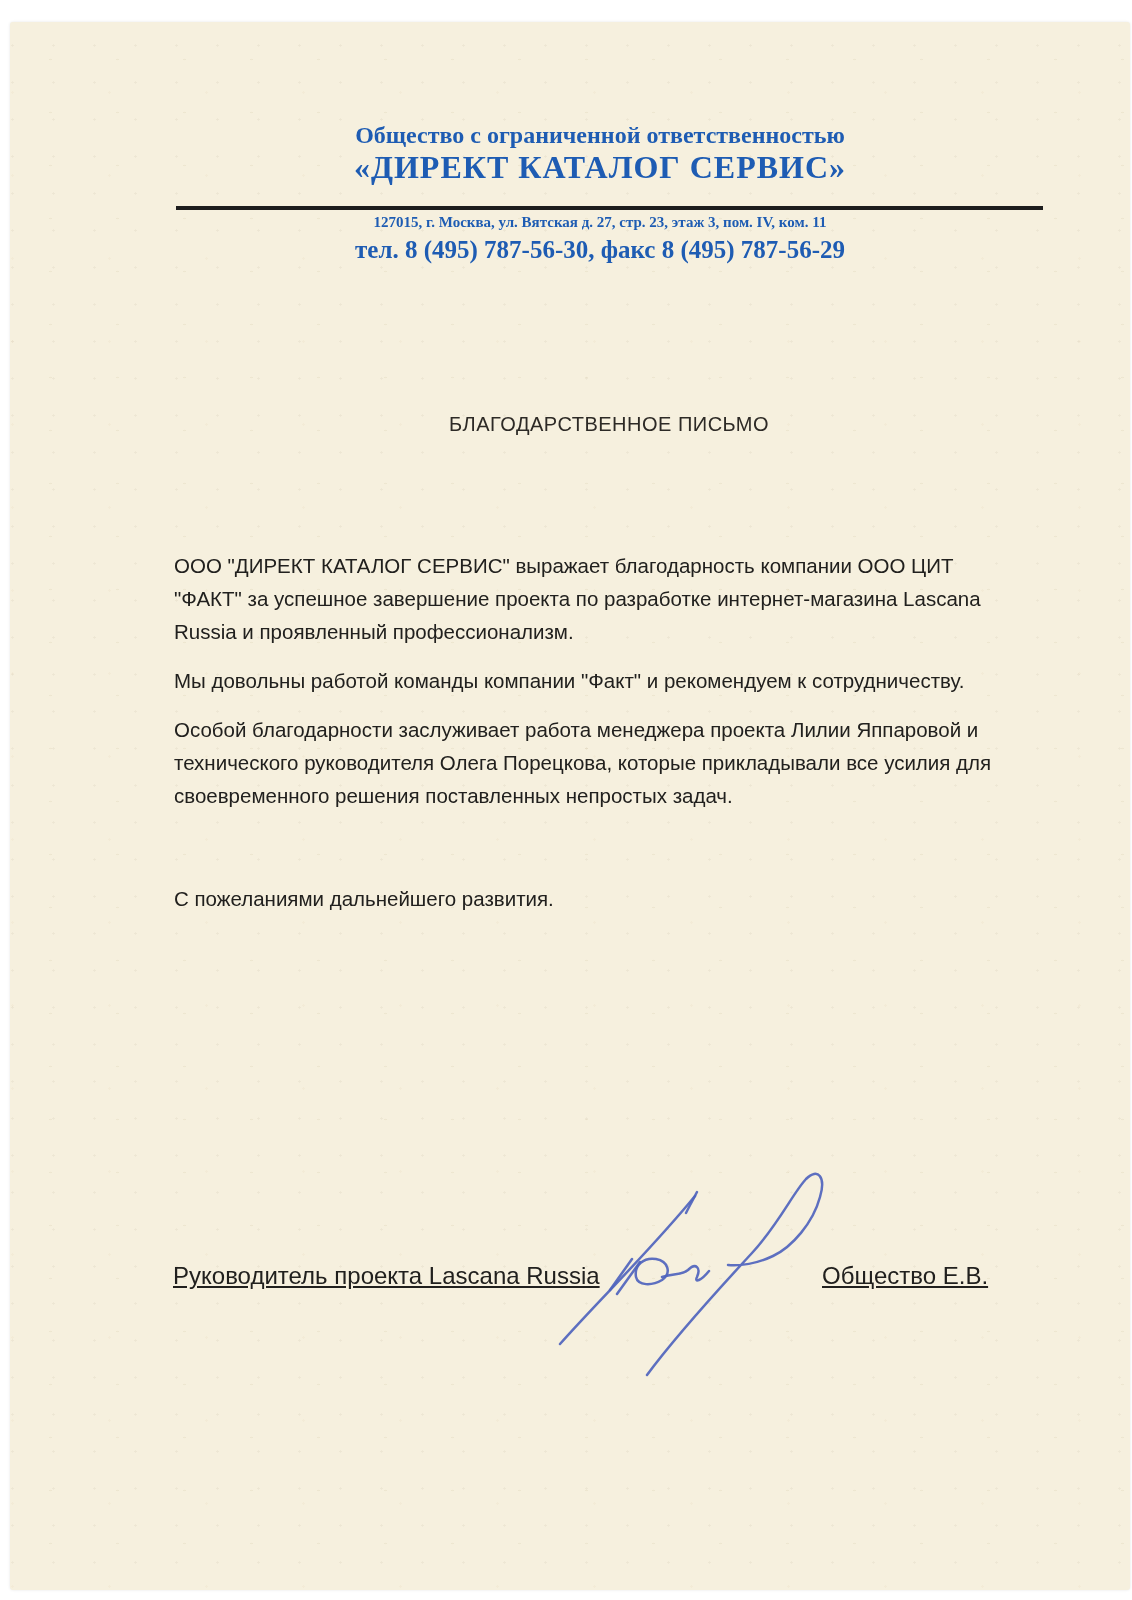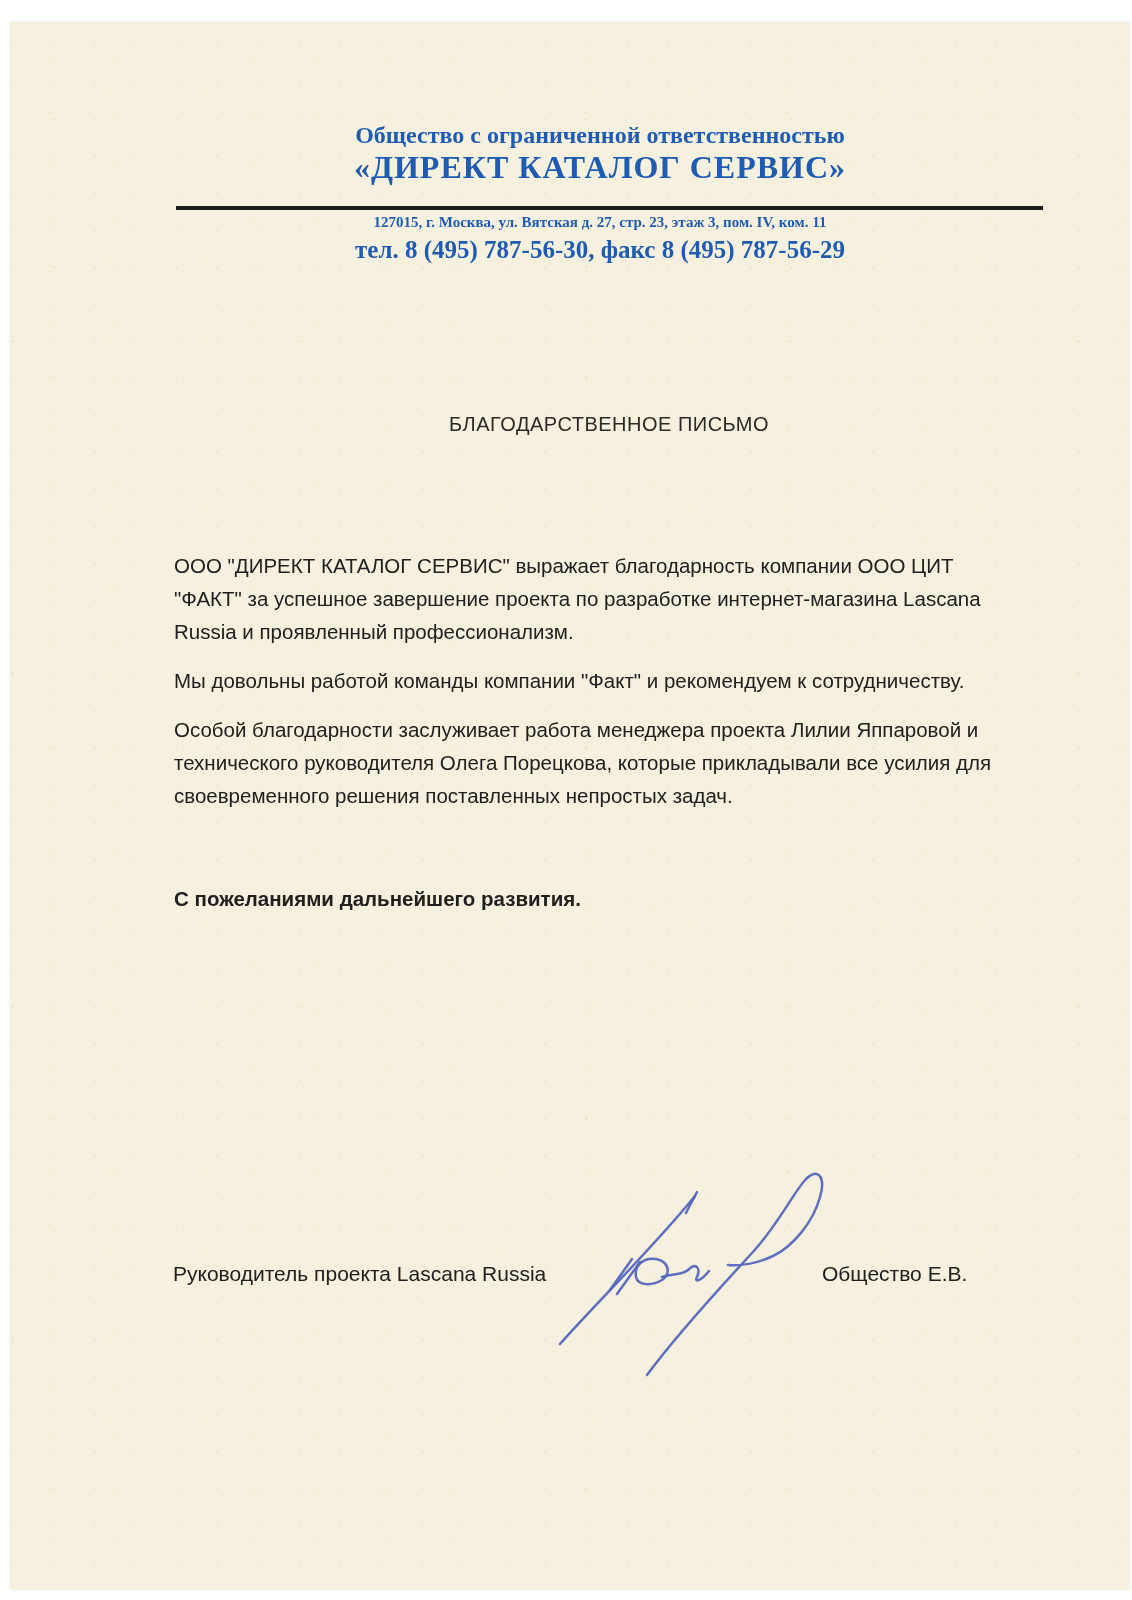--- a/index.html
+++ b/index.html
@@ -51,25 +51,26 @@
     letter-spacing: 0.5px;
     color: #2d2a26;
     white-space: nowrap;
   }
   .letter-body {
     position: absolute; left: 164px; top: 527px; width: 852px;
     font-size: 20.5px; line-height: 33px;
     color: var(--text);
   }
   .letter-body p { margin: 0 0 16px 0; }
-  .letter-body p.closing { margin-top: 70px; font-weight: bold; }
+  .letter-body p.closing { margin-top: 70px; }
   .sig-role, .sig-name {
     position: absolute; top: 1240px;
-    font-size: 21px; color: var(--text);
+    font-size: 24px; color: var(--text);
     white-space: nowrap;
+    text-decoration: underline;
   }
   .sig-role { left: 163px; }
   .sig-name { left: 812px; }
   .sig-ink {
     position: absolute; left: 520px; top: 1143px;
     width: 310px; height: 222px;
   }
   .sig-ink path {
     fill: none;
     stroke: var(--ink);

